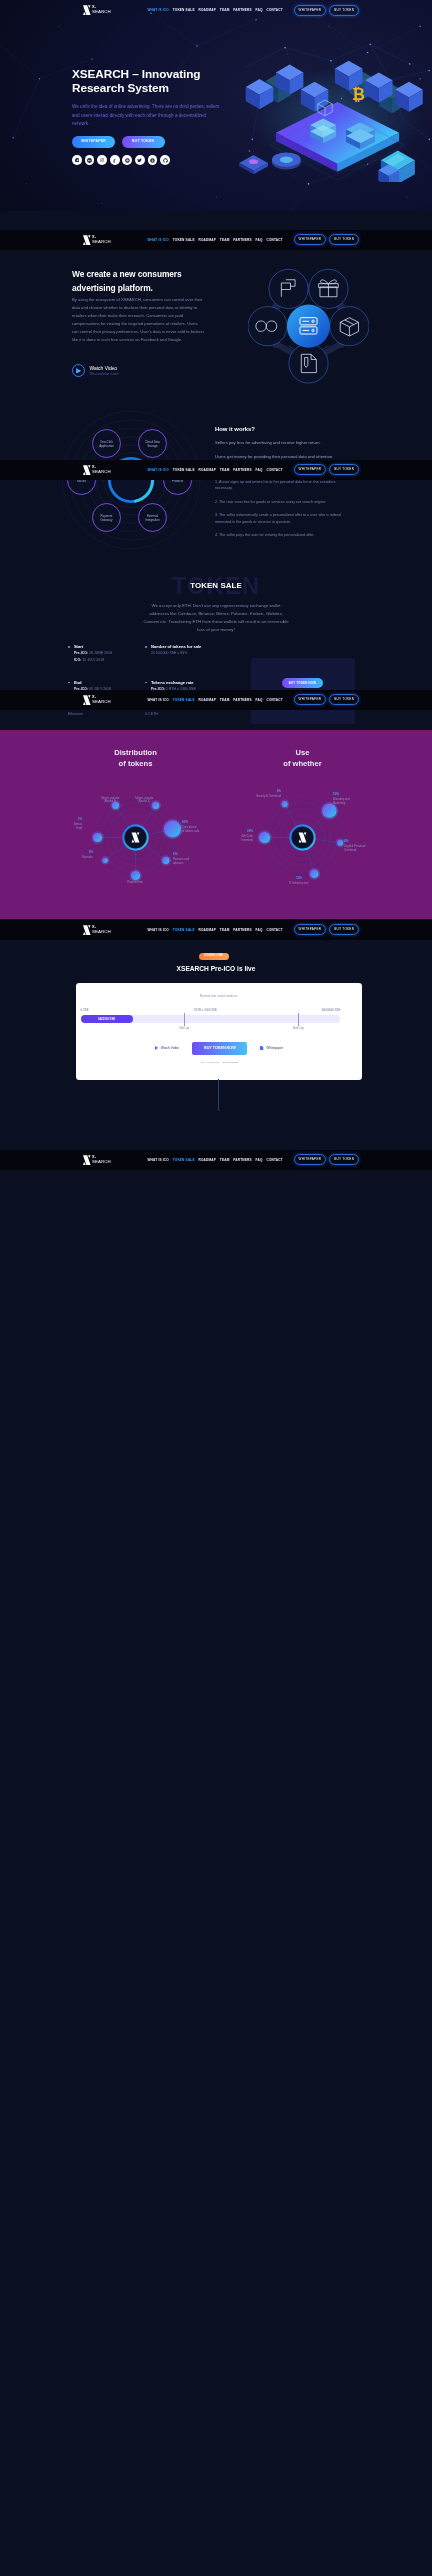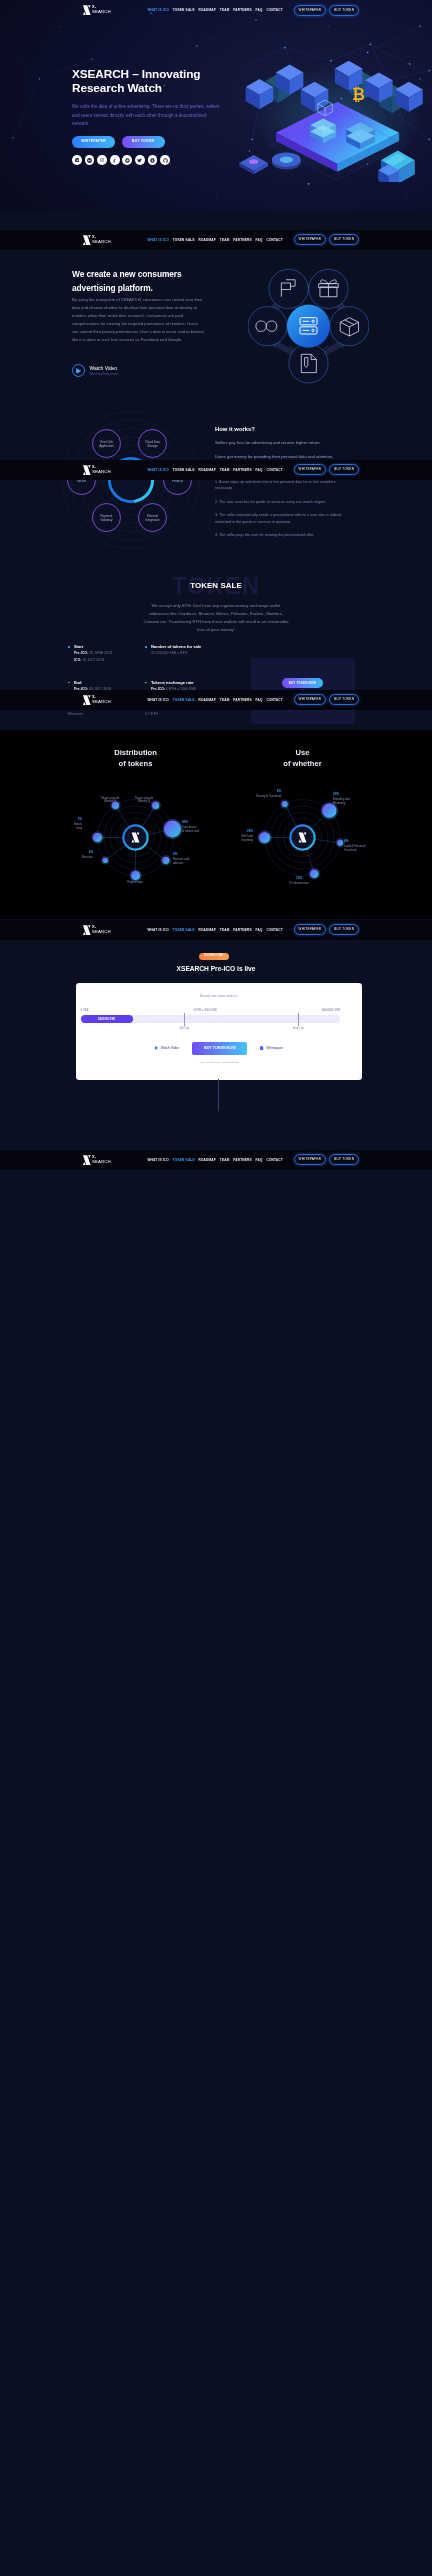--- a/index.html
+++ b/index.html
@@ -70,21 +70,21 @@
 .ts-item b{font-size:4.1px;font-weight:700;display:block;margin-bottom:3.3px}
 .ts-item .r{font-size:3.5px;color:#737ba3;margin-bottom:3px;line-height:1}
 .ts-item .r em{font-style:normal;color:#dfe3f5;font-weight:700}
 .ts-card{position:absolute;left:251px;top:85px;width:104px;height:66px;background:#121739;border-radius:2.6px}
 .ts-buy{position:absolute;left:282px;top:105px;width:41px;text-align:center;font-size:2.9px;letter-spacing:0.2px;font-weight:700;padding:3.6px 0;border-radius:5.3px;background:linear-gradient(90deg,#7b49f7,#39b9fb);line-height:1}
 .ts-tbl{position:absolute;left:68px;top:139px;width:217px;font-size:3.5px;color:#6a7199}
 .ts-tbl .row{display:flex}
 .ts-tbl .row span:first-child{width:77px}
 
 
-#charts{top:730px;height:189px;background:#000000}
+#charts{top:730px;height:189px;background:#701a75}
 .chart-wrap{position:absolute;top:0;width:151px}
 .chart-wrap h3{font-size:7.6px;line-height:10.2px;font-weight:700;text-align:center;color:#e8eaf6;white-space:pre-line}
 .spider{position:relative;width:151px;height:131px;margin:3.3px auto 0}
 .slbl{position:absolute;width:31px;font-size:2.8px;line-height:3.7px;color:#8a93bb}
 .slbl span{white-space:pre-line;display:block}
 .slbl b{display:block;color:#3ea0ff;font-size:3px;font-weight:700;margin-bottom:1px}
 .slbl.right{text-align:right;transform:translateX(-100%)}
 .slbl.center{text-align:center;transform:translateX(-50%)}
 
 
@@ -319,21 +319,21 @@
   <path d="M32 9 L16 18 L16 34 L32 25z" fill="#3766d2"></path>
  </g>
 
  <g stroke="#2c63b5" stroke-width=".6" fill="none" opacity=".45">
   <path d="M150 200 L60 153 L150 106 L240 153z"></path>
   <path d="M150 212 L48 159 L150 100 L252 159z"></path>
  </g>
 </svg>
 </div>
  <div class="hero-in">
-  <h1>XSEARCH – Innovating Research Watch</h1>
+  <h1>XSEARCH – Innovating Research System</h1>
   <p>We unfix the idea of online advertising. There are no third parties; sellers and users interact directly with each other through a decentralized network.</p>
   <div class="hero-btns">
    <a class="gbtn b1" href="#">WHITEPAPER</a>
    <a class="gbtn b2" href="#">BUY TOKEN</a>
   </div>
   <div class="socials">
           <a class="soc" href="#">
             <svg width="4.6" height="4.6" viewBox="0 0 24 24">
               <circle cx="12" cy="12" r="12" fill="#1c1f30"></circle>
               <path d="M5.5 11.8 17.4 7.1c.55-.2 1.03.13.85.96l-2.03 9.56c-.15.68-.55.84-1.12.52l-3.1-2.29-1.5 1.44c-.17.17-.3.31-.62.31l.22-3.15 5.73-5.18c.25-.22-.05-.34-.39-.12L8.4 12.59l-3.05-.95c-.66-.21-.68-.66.15-.84z" fill="#fff"></path>

